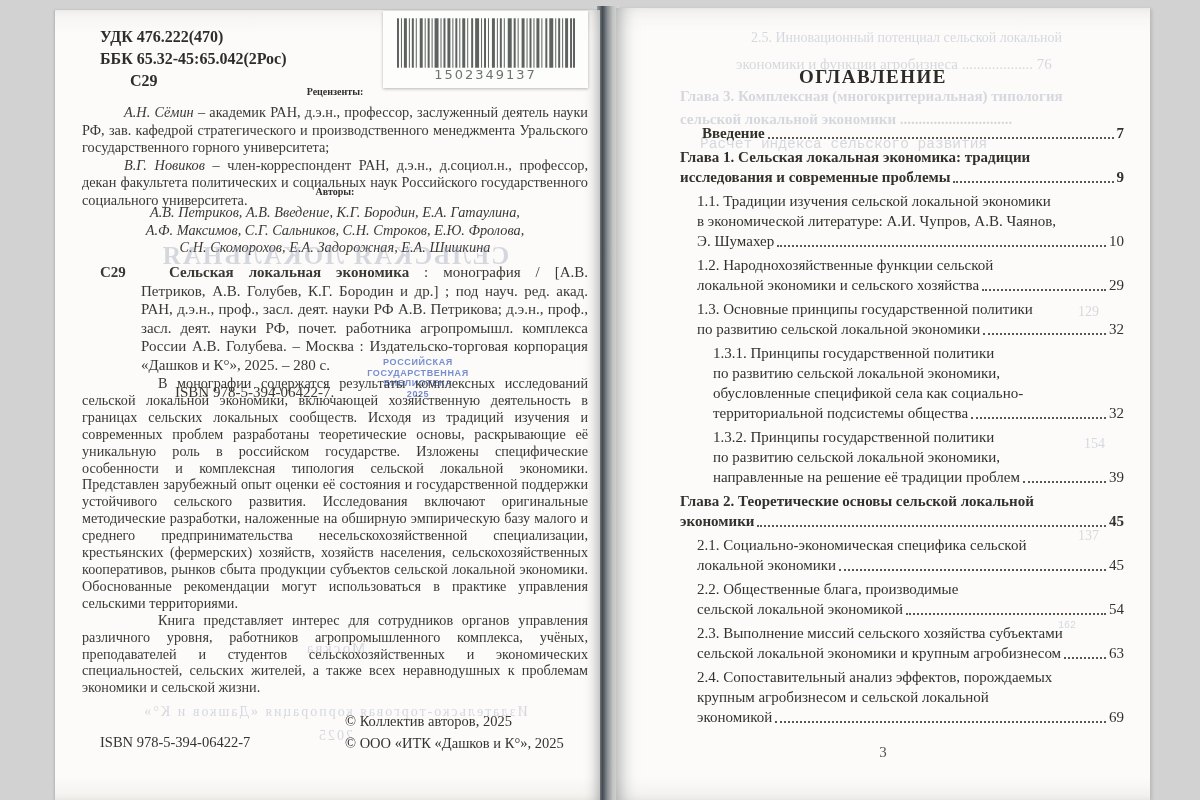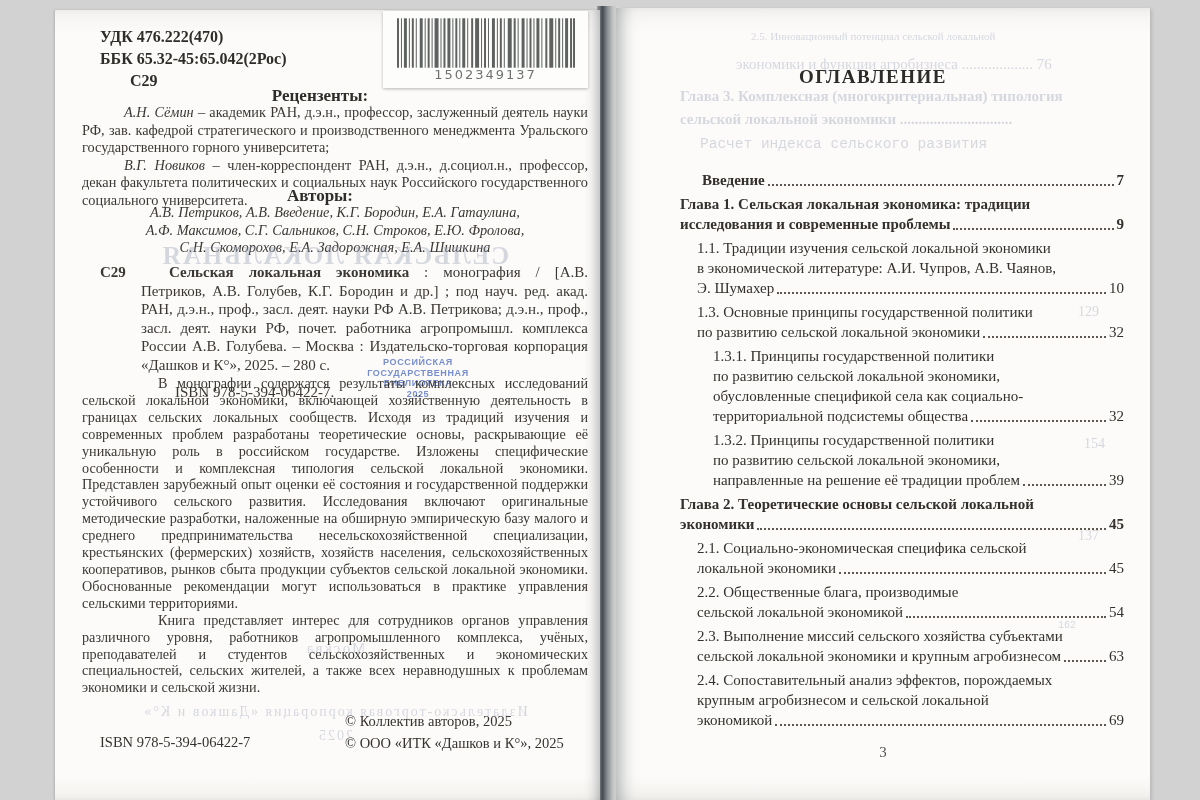--- a/index.html
+++ b/index.html
@@ -18,21 +18,21 @@
 
   
   .udk-block{position:absolute;left:45px;top:16px;font-weight:bold;font-size:16px;line-height:22px;color:#2f2d2a;}
   .udk-code{padding-left:30px;}
 
   .barcode-sticker{position:absolute;left:328px;top:1px;width:205px;height:77px;background:#fdfdfc;
      box-shadow:0 1px 3px rgba(0,0,0,.28);text-align:center;padding-top:7px;box-sizing:border-box;}
   .barcode-sticker svg{display:block;margin:0 auto;}
   .barcode-num{font-family:"DejaVu Sans","Liberation Sans",sans-serif;font-size:13px;letter-spacing:2px;color:#6f7473;margin-top:-1px;}
 
-  .center-head{position:absolute;left:12px;width:506px;text-align:center;font-weight:bold;font-size:17px;color:#2f2d2a;}
+  .center-head{position:absolute;left:27px;width:506px;text-align:center;font-weight:bold;font-size:10px;color:#2f2d2a;}
   .reviewers-head{top:76px;}
   .authors-head{top:176px;}
 
   .rev-list{position:absolute;left:27px;top:94px;width:506px;font-size:14.3px;line-height:17.6px;text-align:justify;}
   .rev-list p{margin:0;text-indent:42px;}
   .rev-list .nm{font-style:italic;}
 
   .authors-lines{position:absolute;left:27px;top:194px;width:506px;text-align:center;font-style:italic;
      font-size:14.3px;line-height:17.5px;}
 
@@ -51,21 +51,21 @@
   .annotation p{margin:0;text-indent:76px;}
 
   .footer-isbn{position:absolute;left:45px;top:724px;font-size:14.5px;color:#35322e;}
   .copyright{position:absolute;left:290px;top:700px;font-size:14.5px;line-height:22px;color:#35322e;}
 
   
   .toc-heading{position:absolute;left:0;right:20px;top:58px;text-align:center;font-weight:bold;
      font-size:19px;letter-spacing:1.5px;color:#2d2b28;}
   .toc-list{position:absolute;left:64px;top:115px;width:444px;font-size:15px;line-height:20px;color:#34312d;}
   .toc-entry{margin-bottom:4px;}
-  .toc-entry.b{font-weight:bold;margin-top:47px;}
+  .toc-entry.b{font-weight:bold;}
   .toc-entry.lvl-chapter{margin-top:3px;}
   .toc-entry.lvl-intro{padding-left:22px;}
   .toc-entry.lvl-sub1{padding-left:17px;}
   .toc-entry.lvl-sub2{padding-left:33px;}
   .toc-last{display:flex;align-items:flex-end;}
   .toc-last .txt{flex:0 1 auto;}
   .toc-last .dots{flex:1 1 14px;min-width:14px;border-bottom:2px dotted #5c5750;margin:0 3px 4px 3px;}
   .toc-last .pg{flex:0 0 auto;}
   .folio{position:absolute;left:0;right:0;top:736px;text-align:center;font-size:15px;color:#55534f;}
 
@@ -206,20 +206,28 @@
         <div class="toc-entry lvl-sub1">
           <div class="toc-line">1.1. Традиции изучения сельской локальной экономики</div>
           <div class="toc-line">в экономической литературе: А.И. Чупров, А.В. Чаянов,</div>
           <div class="toc-last">
             <span class="txt">Э. Шумахер</span>
             <span class="dots"></span>
             <span class="pg">10</span>
           </div>
         </div>
         <div class="toc-entry lvl-sub1">
+          <div class="toc-line">1.2. Народнохозяйственные функции сельской</div>
+          <div class="toc-last">
+            <span class="txt">локальной экономики и сельского хозяйства</span>
+            <span class="dots"></span>
+            <span class="pg">29</span>
+          </div>
+        </div>
+        <div class="toc-entry lvl-sub1">
           <div class="toc-line">1.3. Основные принципы государственной политики</div>
           <div class="toc-last">
             <span class="txt">по развитию сельской локальной экономики</span>
             <span class="dots"></span>
             <span class="pg">32</span>
           </div>
         </div>
         <div class="toc-entry lvl-sub2">
           <div class="toc-line">1.3.1. Принципы государственной политики</div>
           <div class="toc-line">по развитию сельской локальной экономики,</div>
@@ -275,21 +283,21 @@
           <div class="toc-line">2.4. Сопоставительный анализ эффектов, порождаемых</div>
           <div class="toc-line">крупным агробизнесом и сельской локальной</div>
           <div class="toc-last">
             <span class="txt">экономикой</span>
             <span class="dots"></span>
             <span class="pg">69</span>
           </div>
         </div>
       </div>
     <div class="folio">3</div>
-  <div class="ghost" style="top: 22px; font-size: 11px; left: 135px;">2.5. Инновационный потенциал сельской локальной</div>
+  <div class="ghost" style="top: 22px; font-size: 14px; left: 135px;">2.5. Инновационный потенциал сельской локальной</div>
       <div class="ghost" style="top: 48px; font-size: 15px; left: 120px;">экономики и функции агробизнеса ................... 76</div>
       <div class="ghost gb" style="top: 80px; font-size: 15px; left: 64px;">Глава 3. Комплексная (многокритериальная) типология</div>
       <div class="ghost gb" style="top: 103px; font-size: 15px; left: 64px;">сельской локальной экономики ..............................</div>
       <div class="ghost" style="top: 128px; font-size: 14.5px; left: 84px; font-family: Liberation Mono, monospace;">Расчет индекса сельского развития</div>
       <div class="ghost" style="top: 296px; font-size: 14px; left: 462px;">129</div>
       <div class="ghost" style="top: 428px; font-size: 14px; left: 468px;">154</div>
       <div class="ghost" style="top: 520px; font-size: 14px; left: 462px;">137</div>
       <div class="ghost" style="top: 612px; font-size: 10px; left: 442px; font-family: Liberation Mono, monospace;">162</div>
     </div>
 

